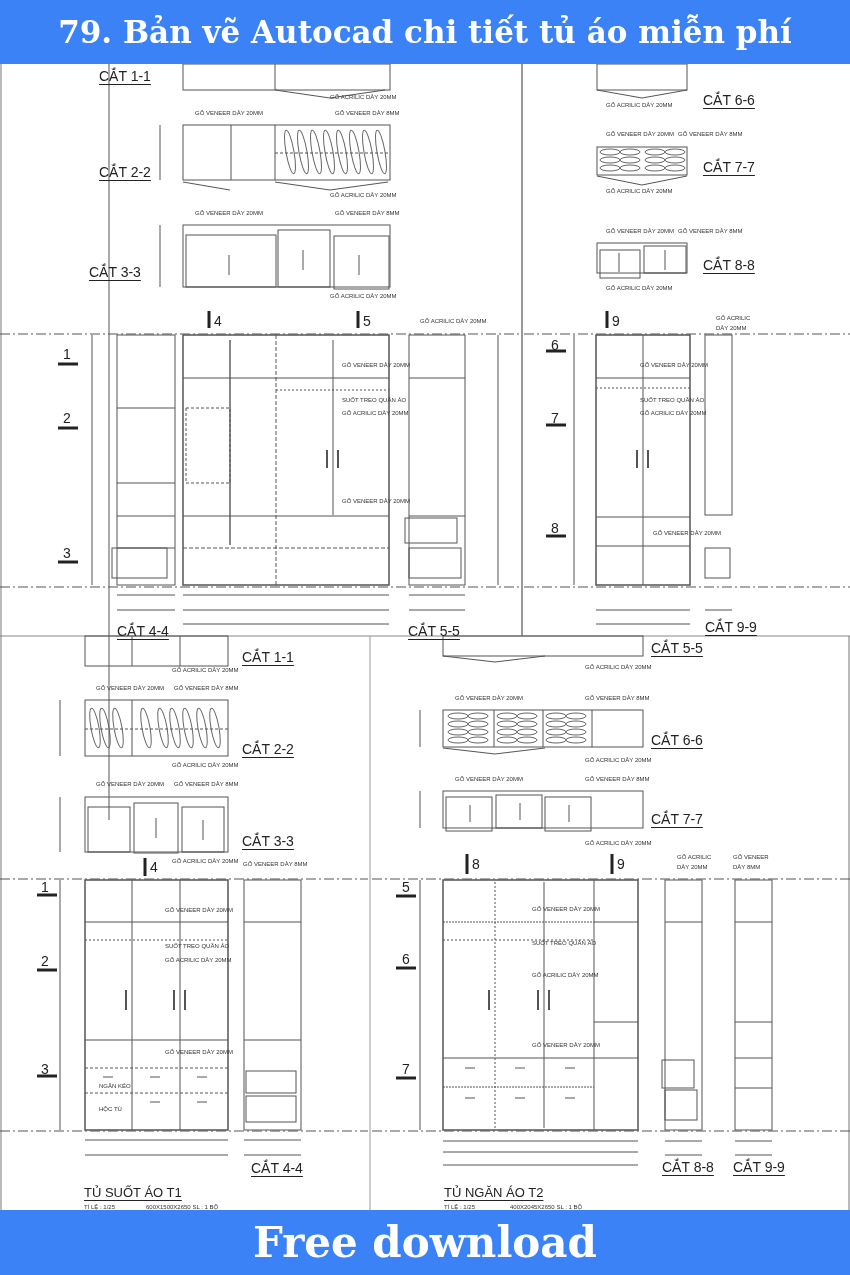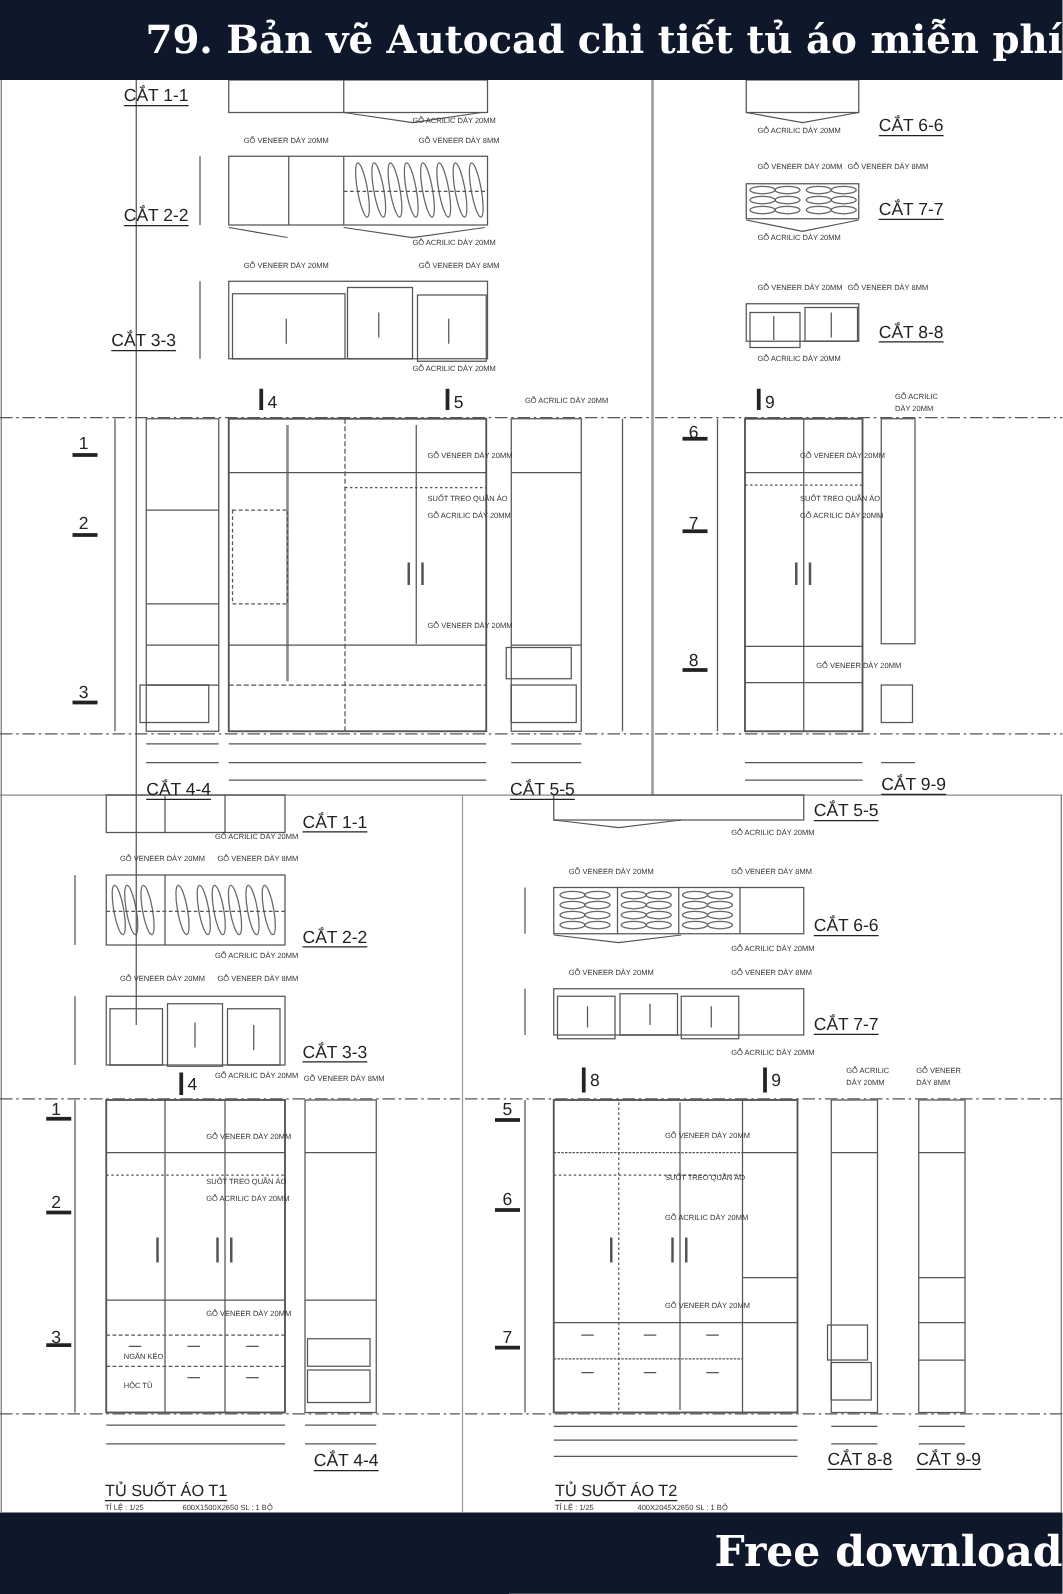--- a/index.html
+++ b/index.html
@@ -1,19 +1,19 @@
 <!DOCTYPE html>
 <html><head>
 <meta charset="utf-8">
 <style>
   html,body{margin:0;padding:0;background:#fff;}
   body{width:850px;height:1275px;position:relative;overflow:hidden;font-family:"Liberation Sans",sans-serif;}
-  .banner{position:absolute;left:0;width:850px;background:#0f172a;color:#fff;font-family:"DejaVu Serif",serif;font-weight:bold;text-align:right;}
+  .banner{position:absolute;left:0;width:850px;background:#3b82f6;color:#fff;font-family:"DejaVu Serif",serif;font-weight:bold;text-align:center;}
   .banner.top{top:0;height:64px;font-size:31px;line-height:64px;letter-spacing:0px;}
-  .banner.bottom{top:1210px;height:65px;font-size:34px;line-height:65px;}
+  .banner.bottom{top:1210px;height:65px;font-size:42px;line-height:65px;}
   .sheet{position:absolute;left:0;top:64px;width:850px;height:1146px;background:#fff;text-align:right;}
   .sheet svg{position:absolute;left:0;top:0;}
   .lbl{position:absolute;font-family:"Liberation Sans",sans-serif;color:#222;white-space:nowrap;}
   .cut{font-size:14px;text-decoration:underline;text-underline-offset:3px;}
   .note{font-size:6px;letter-spacing:0;color:#333;}
   .mark{font-size:14px;}
   .title{font-size:13px;text-decoration:underline;text-underline-offset:3px;}
   .sub{font-size:6px;color:#333;}
 </style>
 </head>
@@ -384,20 +384,20 @@
   <span class="lbl note" style="left:733px;top:800px">DÀY 8MM</span>
   <span class="lbl mark" style="left:402px;top:815px">5</span>
   <span class="lbl mark" style="left:402px;top:887px">6</span>
   <span class="lbl mark" style="left:402px;top:997px">7</span>
   <span class="lbl note" style="left:532px;top:842px">GỖ VENEER DÀY 20MM</span>
   <span class="lbl note" style="left:532px;top:876px">SUỐT TREO QUẦN ÁO</span>
   <span class="lbl note" style="left:532px;top:908px">GỖ ACRILIC DÀY 20MM</span>
   <span class="lbl note" style="left:532px;top:978px">GỖ VENEER DÀY 20MM</span>
   <span class="lbl cut" style="left:662px;top:1095px">CẮT 8-8</span>
   <span class="lbl cut" style="left:733px;top:1095px">CẮT 9-9</span>
-  <span class="lbl title" style="left:444px;top:1121px">TỦ SUỐT ÁO T2</span>
+  <span class="lbl title" style="left:444px;top:1121px">TỦ NGĂN ÁO T2</span>
   <span class="lbl sub" style="left:444px;top:1140px">TỈ LỆ : 1/25</span>
   <span class="lbl sub" style="left:510px;top:1140px">400X2045X2650  SL : 1 BỘ</span>
 </div>
 
 <div class="banner bottom">
   <span>Free download</span>
 </div>
 
 </body></html>

